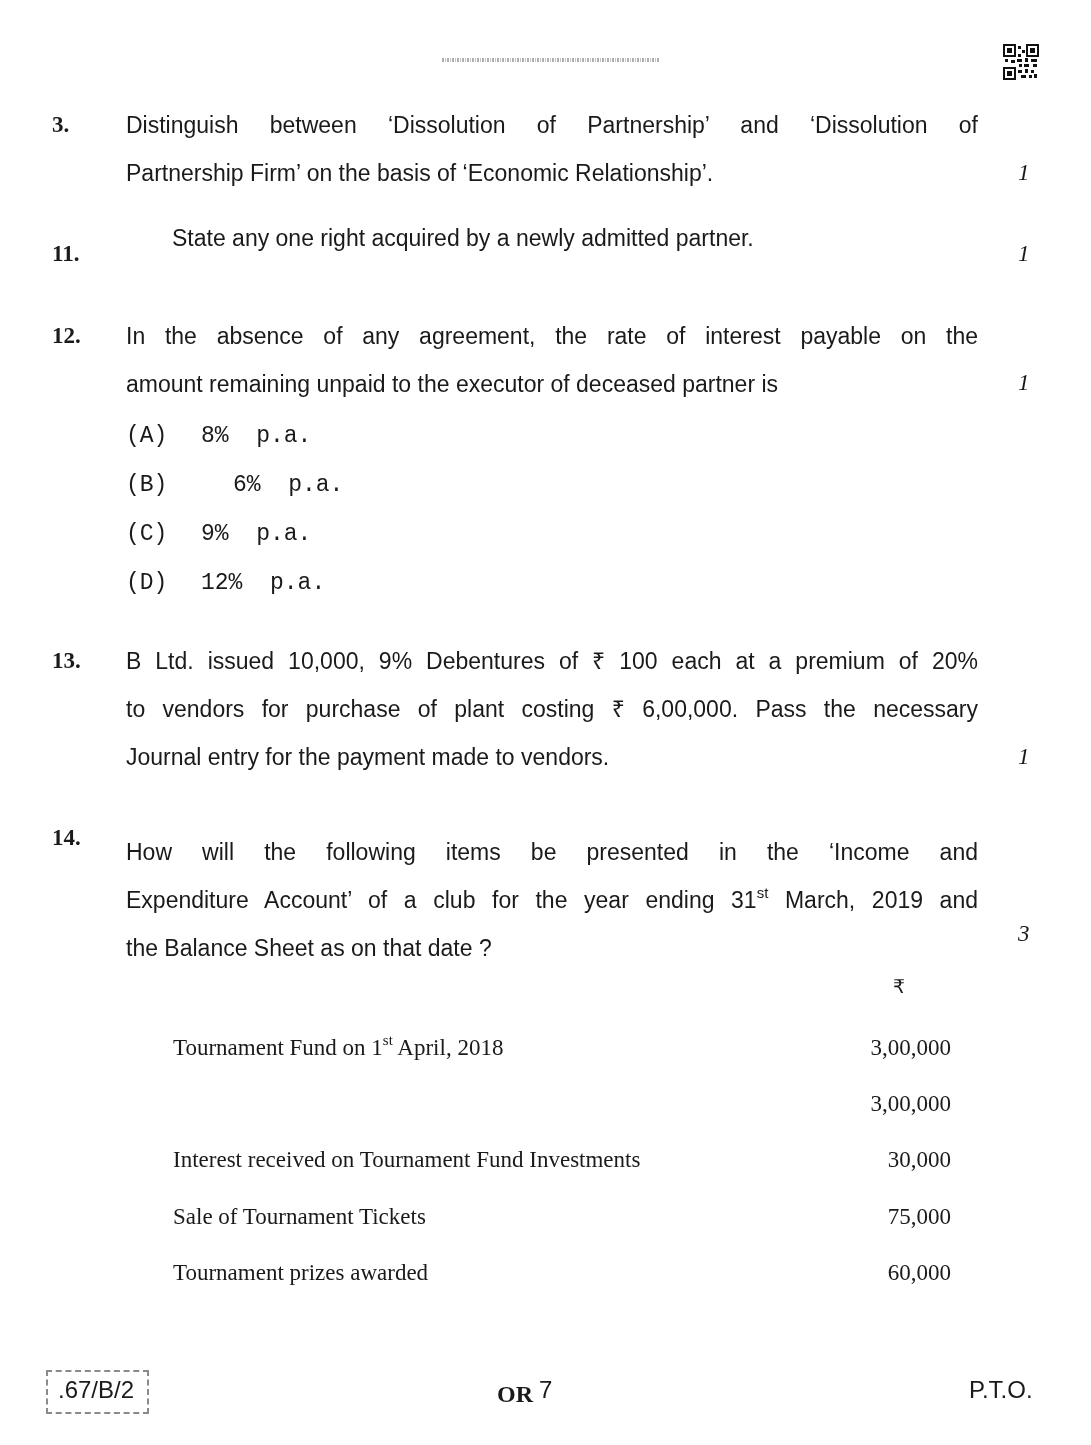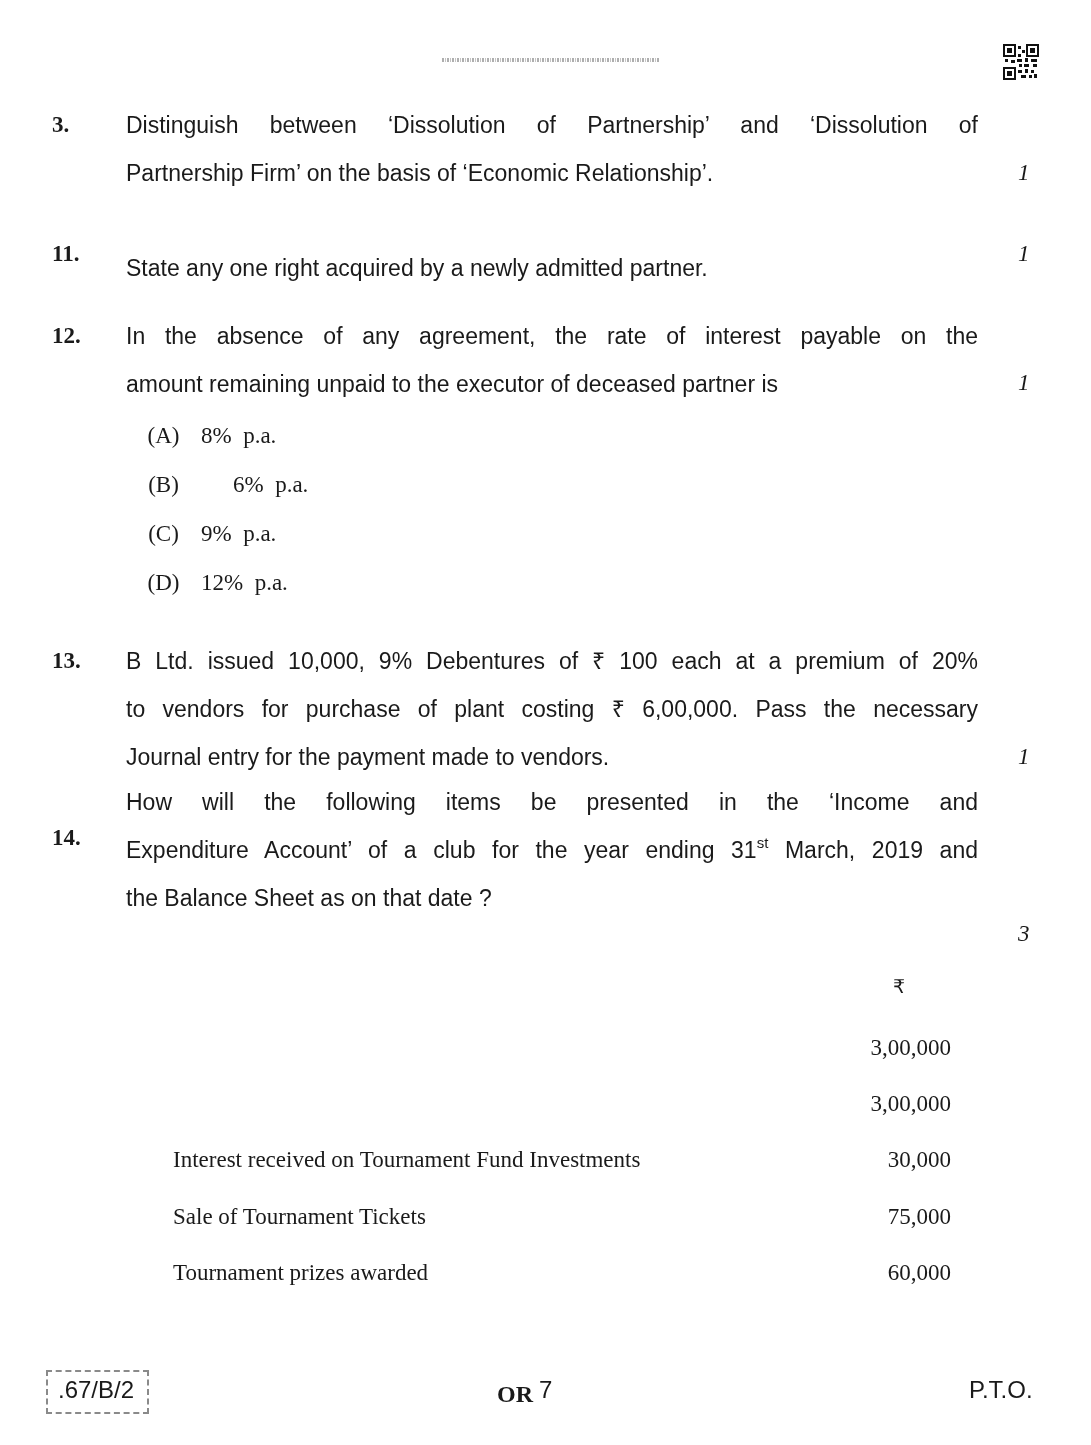--- a/index.html
+++ b/index.html
@@ -6,21 +6,21 @@
   html, body { width: 1091px; height: 1445px; background: #ffffff; }
   body { position: relative; font-family: "DejaVu Serif", "Liberation Serif", serif; color: #1a1a1a; overflow: hidden; }
   .header-strip { position: absolute; left: 442px; top: 58px; width: 218px; height: 4px;
     background: repeating-linear-gradient(90deg, #9a9a9a 0 2px, #fff 2px 3px, #b5b5b5 3px 4px, #fff 4px 5px); opacity: 0.8; }
   .qr { position: absolute; left: 1003px; top: 44px; width: 36px; height: 36px; }
   .qnum { position: absolute; left: 52px; font-family: "Liberation Serif", serif; font-weight: bold; font-size: 23px; }
   .qtext { position: absolute; left: 126px; width: 852px; font-family: Liberation Sans, sans-serif; font-size: 23px; line-height: 48px; text-align: justify; }
   .qtext .line { display: block; text-align-last: justify; white-space: nowrap; }
   .qtext .line.last { text-align-last: left; }
   .marks { position: absolute; left: 1018px; font-family: "Liberation Serif", serif; font-style: italic; font-size: 23px; }
-  .opt { position: absolute; left: 126px; font-family: Liberation Serif, serif; font-size: 23px; text-align: center; }
+  .opt { position: absolute; left: 126px; font-family: Liberation Mono, monospace; font-size: 23px; }
   .opt .lbl { display: inline-block; width: 75px; }
   sup { font-size: 15px; line-height: 0; vertical-align: 10px; }
   .tbl { position: absolute; left: 173px; width: 780px; font-family: "Liberation Serif", serif; font-size: 23px; }
   .tbl .row { position: absolute; left: 0; width: 780px; height: 30px; }
   .tbl .desc { position: absolute; left: 0; white-space: nowrap; }
   .tbl .amt { position: absolute; right: 2px; white-space: nowrap; }
   .rupee-head { position: absolute; left: 893px; top: 975px; font-family: "DejaVu Sans", sans-serif; font-size: 19px; }
   .or { position: absolute; left: 0; width: 1030px; text-align: center; top: 1333px; font-family: "Liberation Serif", serif; font-weight: bold; font-size: 24px; margin-top: 48px; }
   .code-box { position: absolute; left: 46px; top: 1370px; width: 103px; height: 44px; border: 2px dashed #8a8a8a; }
   .code-text { position: absolute; left: 58px; top: 1376px; font-family: "Liberation Sans", sans-serif; font-size: 24px; }
@@ -62,21 +62,21 @@
   <div class="qnum" style="top:112px;">3.</div>
   <div class="qtext" style="top:101px;">
     <span class="line">Distinguish between ‘Dissolution of Partnership’ and ‘Dissolution of</span>
     <span class="line last">Partnership Firm’ on the basis of ‘Economic Relationship’.</span>
   </div>
   <div class="marks" style="top:160px;">1</div>
 </div>
 
 <div>
   <div class="qnum" style="top:241px;">11.</div>
-  <div class="qtext" style="top:244px;">
+  <div class="qtext" style="top:214px;margin-left:46px;">
     <span class="line last">State any one right acquired by a newly admitted partner.</span>
   </div>
   <div class="marks" style="top:241px;">1</div>
 </div>
 
 <div>
   <div class="qnum" style="top:323px;">12.</div>
   <div class="qtext" style="top:312px;">
     <span class="line">In the absence of any agreement, the rate of interest payable on the</span>
     <span class="line last">amount remaining unpaid to the executor of deceased partner is</span>
@@ -101,31 +101,32 @@
   <div class="qtext" style="top:637px;">
     <span class="line">B Ltd. issued 10,000, 9% Debentures of ₹ 100 each at a premium of 20%</span>
     <span class="line">to vendors for purchase of plant costing ₹ 6,00,000. Pass the necessary</span>
     <span class="line last">Journal entry for the payment made to vendors.</span>
   </div>
   <div class="marks" style="top:744px;">1</div>
 </div>
 
 <div>
   <div class="qnum" style="top:825px;">14.</div>
-  <div class="qtext" style="top:778px;">
+  <div class="qtext" style="top:828px;">
     <span class="line">How will the following items be presented in the ‘Income and</span>
     <span class="line"><span>Expenditure Account’ of a club for the year ending 31</span><sup>st</sup><span style="white-space:pre;"> March, 2019 and</span></span>
     <span class="line last">the Balance Sheet as on that date ?</span>
   </div>
   <div class="marks" style="top:921px;">3</div>
 
   <div class="rupee-head">₹</div>
 
   <div class="tbl" style="top:1035px;">
     <div class="row" style="top:0px;">
+      <span class="desc"><span>Tournament Fund on 1</span><sup>st</sup><span style="white-space:pre;"> April, 2018</span></span>
       <span class="amt">3,00,000</span>
     </div>
     <div class="row" style="top:56px;">
       <span class="amt">3,00,000</span>
     </div>
     <div class="row" style="top:112px;">
       <span class="desc">Interest received on Tournament Fund Investments</span>
       <span class="amt">30,000</span>
     </div>
     <div class="row" style="top:169px;">

